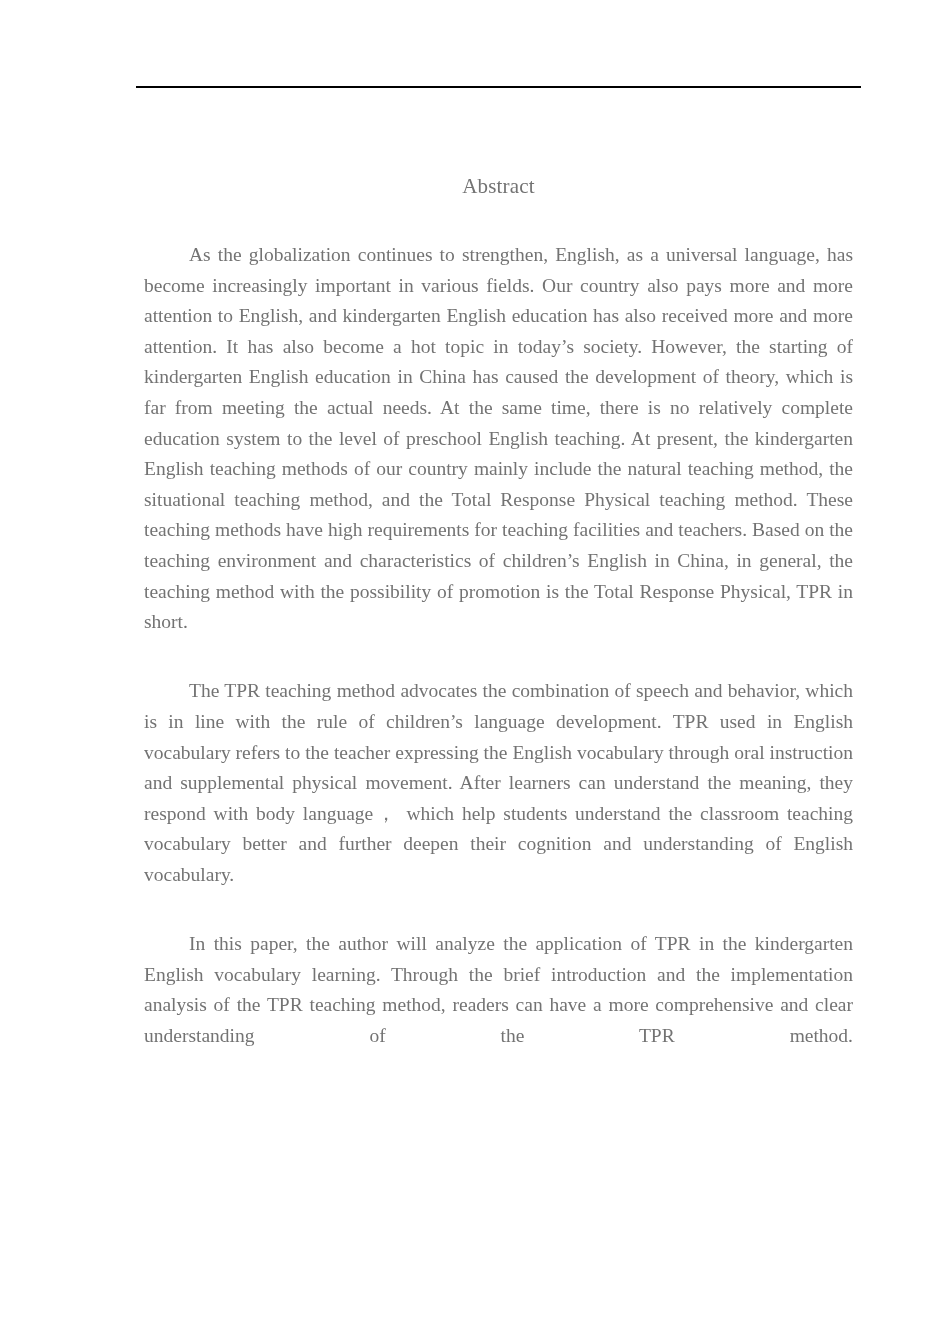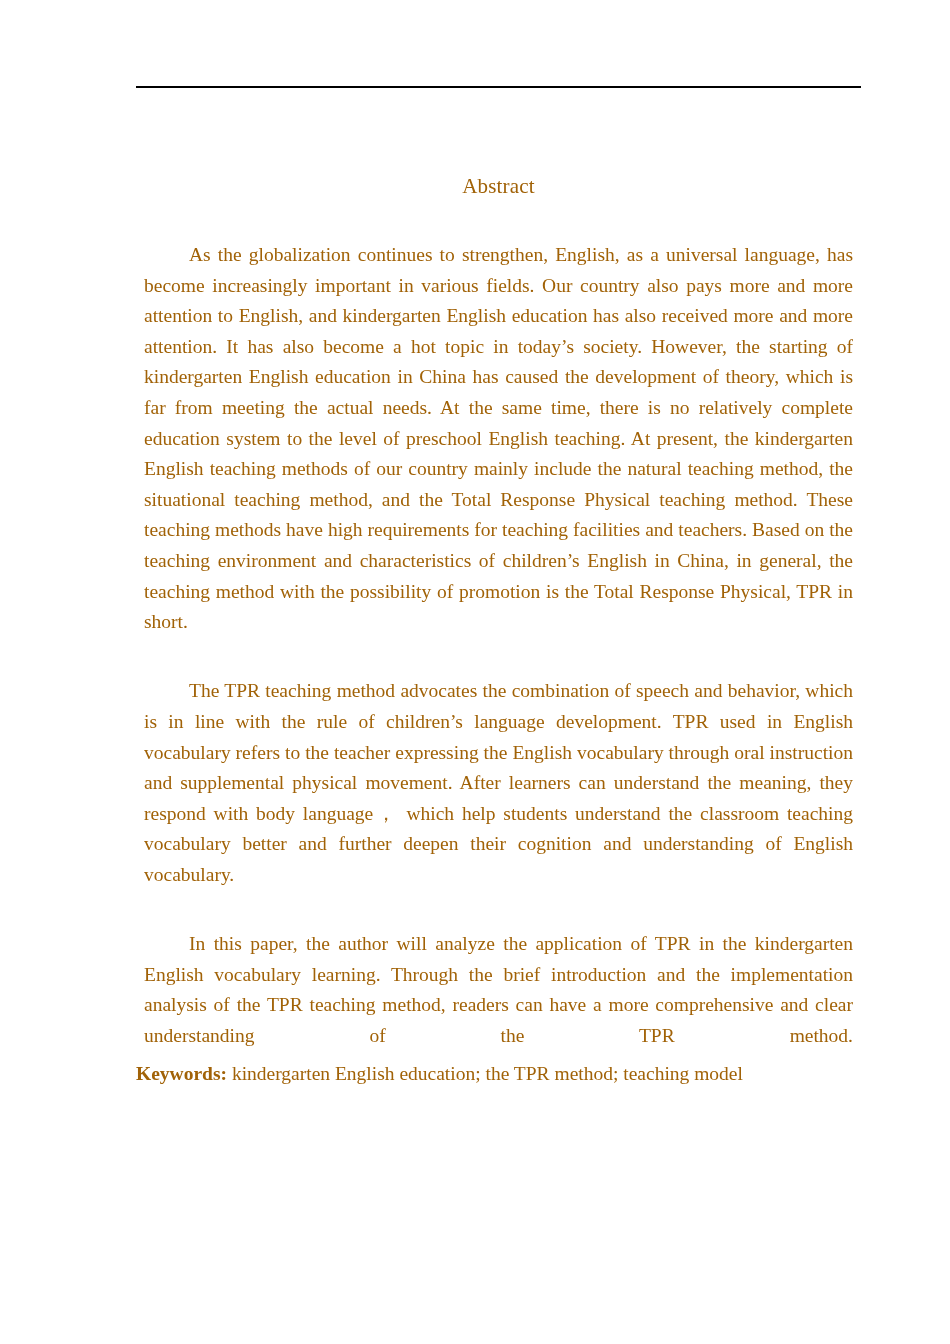--- a/index.html
+++ b/index.html
@@ -10,21 +10,21 @@
   }
 
   .page {
     position: relative;
     width: 950px;
     height: 1344px;
     background: #ffffff;
     margin: 0 auto;
     overflow: hidden;
     font-family: "Liberation Serif", "DejaVu Serif", serif;
-    color: #a16207;
+    color: #737373;
     -webkit-font-smoothing: antialiased;
   }
 
   
   .header-rule {
     position: absolute;
     left: 136px;
     top: 86px;
     width: 725px;
     height: 0;
@@ -91,17 +91,14 @@
   <div class="header-rule"></div>
 
   <h1 class="heading">Abstract</h1>
 
   <div class="body-block">
     <p class="para">As the globalization continues to strengthen, English, as a universal language, has become increasingly important in various fields. Our country also pays more and more attention to English, and kindergarten English education has also received more and more attention. It has also become a hot topic in today’s society. However, the starting of kindergarten English education in China has caused the development of theory, which is far from meeting the actual needs. At the same time, there is no relatively complete education system to the level of preschool English teaching. At present, the kindergarten English teaching methods of our country mainly include the natural teaching method, the situational teaching method, and the Total Response Physical teaching method. These teaching methods have high requirements for teaching facilities and teachers. Based on the teaching environment and characteristics of children’s English in China, in general, the teaching method with the possibility of promotion is the Total Response Physical, TPR in short.</p>
     <p class="para">The TPR teaching method advocates the combination of speech and behavior, which is in line with the rule of children’s language development. TPR used in English vocabulary refers to the teacher expressing the English vocabulary through oral instruction and supplemental physical movement. After learners can understand the meaning, they respond with body language， which help students understand the classroom teaching vocabulary better and further deepen their cognition and understanding of English vocabulary.</p>
     <p class="para">In this paper, the author will analyze the application of TPR in the kindergarten English vocabulary learning. Through the brief introduction and the implementation analysis of the TPR teaching method, readers can have a more comprehensive and clear understanding of the TPR method.</p>
   </div>
 
-  <div class="keywords">
-    <span class="kw-label">Keywords:</span><span class="kw-value"> kindergarten English education; the TPR method; teaching model</span>
-  </div>
 
 </div>
 
 </body></html>

